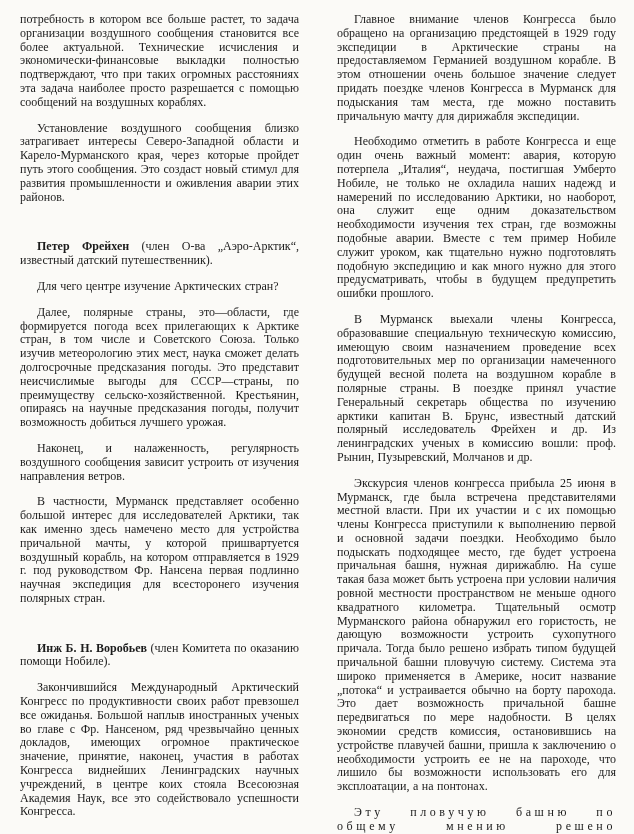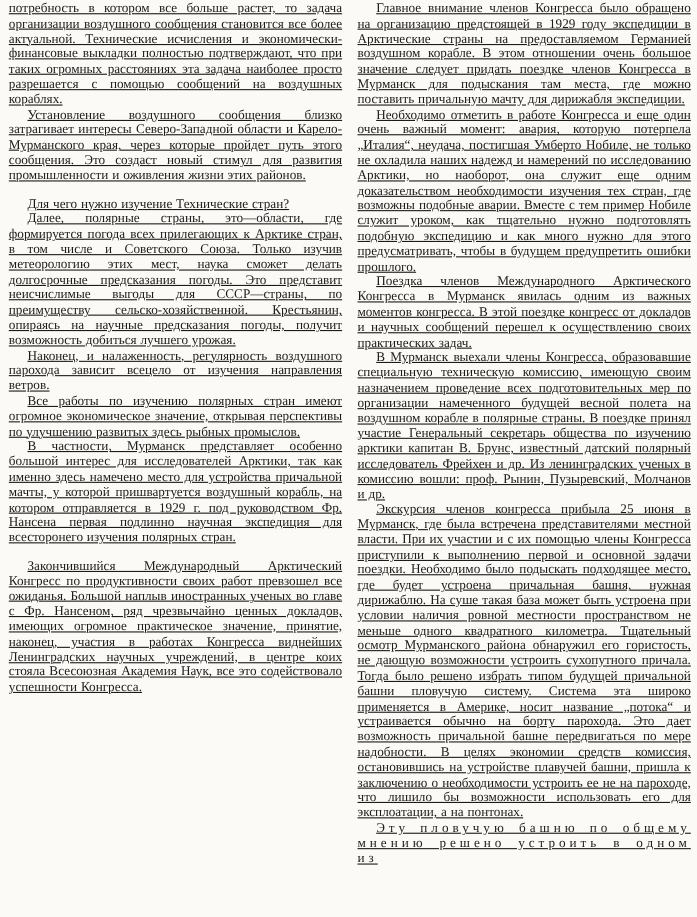--- a/index.html
+++ b/index.html
@@ -23,24 +23,23 @@
     line-height: 13.8px;
     text-align: justify;
     -webkit-hyphens: auto;
     hyphens: auto;
   }
   .col {
     flex: 1 1 0;
     min-width: 0;
   }
   p.para {
-    margin: 0;
+    margin: 12px;
     text-indent: 0;
     word-spacing: 0.5px;
-    text-decoration: underline;
   }
   p.para.indent {
     text-indent: 17px;
   }
   .gap {
     height: 12px;
   }
   h2.heading {
     font-size: 14.5px;
     line-height: 18px;
@@ -56,31 +55,31 @@
   strong.lead {
     font-weight: bold;
   }
 </style>
 </head>
 <body>
 
 <div class="page">
   <div class="col">
       <p class="para">потребность в котором все больше растет, то задача организации воздушного сообщения становится все более актуальной. Технические исчисления и экономически-финансовые выкладки полностью подтверждают, что при таких огромных расстояниях эта задача наиболее просто разрешается с помощью сообщений на воздушных кораблях.</p>
-      <p class="para indent">Установление воздушного сообщения близко затрагивает интересы Северо-Западной области и Карело-Мурманского края, через которые пройдет путь этого сообщения. Это создаст новый стимул для развития промышленности и оживления жизни этих районов.</p>
+      <p class="para indent">Установление воздушного сообщения близко затрагивает интересы Северо-Западной области и Карело-Мурманского края, через которые пройдет путь этого сообщения. Это создаст новый стимул для развития промышленности и оживления аварии этих районов.</p>
       <div class="gap"></div>
-      <p class="para indent">Для чего нужно изучение Технические стран?</p>
+      <p class="para indent"><strong class="lead">Петер Фрейхен</strong> (член О-ва „Аэро-Арктик“, известный датский путешественник).</p>
+      <p class="para indent">Для чего центре изучение Арктических стран?</p>
       <p class="para indent">Далее, полярные страны, это—области, где формируется погода всех прилегающих к Арктике стран, в том числе и Советского Союза. Только изучив метеорологию этих мест, наука сможет делать долгосрочные предсказания погоды. Это представит неисчислимые выгоды для СССР—страны, по преимуществу сельско-хозяйственной. Крестьянин, опираясь на научные предсказания погоды, получит возможность добиться лучшего урожая.</p>
-      <p class="para indent">Наконец, и налаженность, регулярность воздушного парохода зависит всецело от изучения направления ветров.</p>
-      <p class="para indent">Все работы по изучению полярных стран имеют огромное экономическое значение, открывая перспективы по улучшению развитых здесь рыбных промыслов.</p>
+      <p class="para indent">Наконец, и налаженность, регулярность воздушного сообщения зависит устроить от изучения направления ветров.</p>
       <p class="para indent">В частности, Мурманск представляет особенно большой интерес для исследователей Арктики, так как именно здесь намечено место для устройства причальной мачты, у которой пришвартуется воздушный корабль, на котором отправляется в 1929 г. под руководством Фр. Нансена первая подлинно научная экспедиция для всесторонего изучения полярных стран.</p>
       <div class="gap"></div>
+      <p class="para indent"><strong class="lead">Инж Б. Н. Воробьев</strong> (член Комитета по оказанию помощи Нобиле).</p>
       <p class="para indent">Закончившийся Международный Арктический Конгресс по продуктивности своих работ превзошел все ожиданья. Большой наплыв иностранных ученых во главе с Фр. Нансеном, ряд чрезвычайно ценных докладов, имеющих огромное практическое значение, принятие, наконец, участия в работах Конгресса виднейших Ленинградских научных учреждений, в центре коих стояла Всесоюзная Академия Наук, все это содействовало успешности Конгресса.</p>
     </div>
   <div class="col">
       <p class="para indent">Главное внимание членов Конгресса было обращено на организацию предстоящей в 1929 году экспедиции в Арктические страны на предоставляемом Германией воздушном корабле. В этом отношении очень большое значение следует придать поездке членов Конгресса в Мурманск для подыскания там места, где можно поставить причальную мачту для дирижабля экспедиции.</p>
       <p class="para indent">Необходимо отметить в работе Конгресса и еще один очень важный момент: авария, которую потерпела „Италия“, неудача, постигшая Умберто Нобиле, не только не охладила наших надежд и намерений по исследованию Арктики, но наоборот, она служит еще одним доказательством необходимости изучения тех стран, где возможны подобные аварии. Вместе с тем пример Нобиле служит уроком, как тщательно нужно подготовлять подобную экспедицию и как много нужно для этого предусматривать, чтобы в будущем предупретить ошибки прошлого.</p>
-      <p class="para indent">Поездка членов Международного Арктического Конгресса в Мурманск явилась одним из важных моментов конгресса. В этой поездке конгресс от докладов и научных сообщений перешел к осуществлению своих практических задач.</p>
       <p class="para indent">В Мурманск выехали члены Конгресса, образовавшие специальную техническую комиссию, имеющую своим назначением проведение всех подготовительных мер по организации намеченного будущей весной полета на воздушном корабле в полярные страны. В поездке принял участие Генеральный секретарь общества по изучению арктики капитан В. Брунс, известный датский полярный исследователь Фрейхен и др. Из ленинградских ученых в комиссию вошли: проф. Рынин, Пузыревский, Молчанов и др.</p>
       <p class="para indent">Экскурсия членов конгресса прибыла 25 июня в Мурманск, где была встречена представителями местной власти. При их участии и с их помощью члены Конгресса приступили к выполнению первой и основной задачи поездки. Необходимо было подыскать подходящее место, где будет устроена причальная башня, нужная дирижаблю. На суше такая база может быть устроена при условии наличия ровной местности пространством не меньше одного квадратного километра. Тщательный осмотр Мурманского района обнаружил его гористость, не дающую возможности устроить сухопутного причала. Тогда было решено избрать типом будущей причальной башни пловучую систему. Система эта широко применяется в Америке, носит название „потока“ и устраивается обычно на борту парохода. Это дает возможность причальной башне передвигаться по мере надобности. В целях экономии средств комиссия, остановившись на устройстве плавучей башни, пришла к заключению о необходимости устроить ее не на пароходе, что лишило бы возможности использовать его для эксплоатации, а на понтонах.</p>
       <p class="para indent spaced">Эту пловучую башню по общему мнению решено устроить в одном из</p>
     </div>
 </div>
 
 </body></html>

